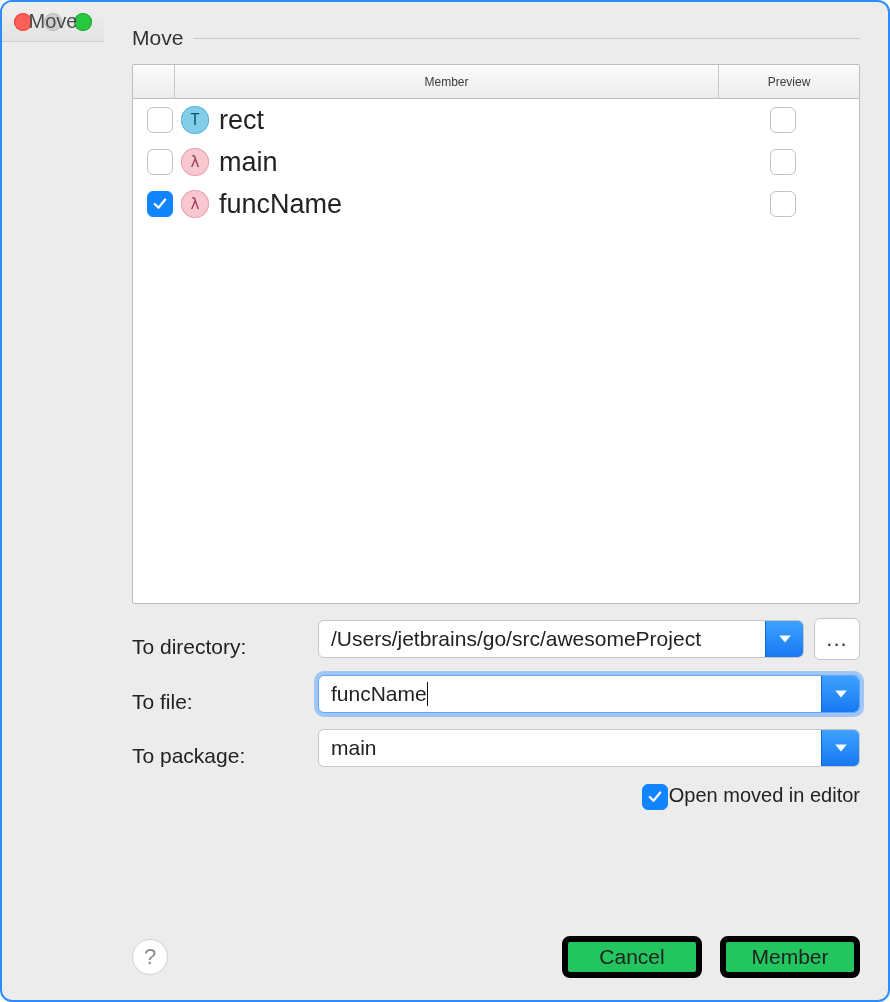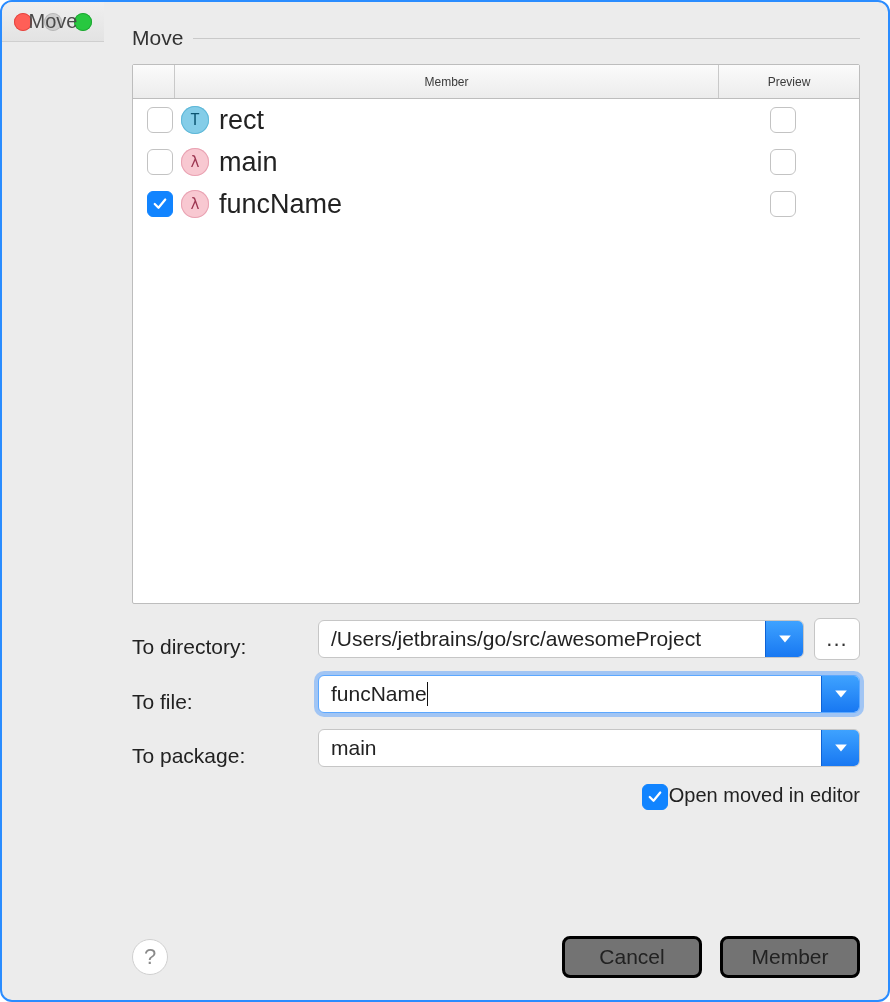--- a/index.html
+++ b/index.html
@@ -174,21 +174,21 @@
   .help {
     width: 36px; height: 36px; border-radius: 50%;
     border: 1px solid #d0d0d0; background: #fff;
     display: flex; align-items: center; justify-content: center;
     color: #8a8a8a; font-size: 22px;
   }
   .btns { margin-left: auto; display: flex; gap: 18px; }
   .btn {
     height: 42px; min-width: 140px; padding: 0 24px;
     border-radius: 8px; font-size: 21px;
-    border: 3px solid #000000; background: #737373; color: #222;
+    border: 6px solid #000000; background: #22c55e; color: #222;
   }
   .btn.primary {
     background: linear-gradient(#3ea2ff, #1878f2);
     border: 1px solid #0e63d6; color: #fff;
     min-width: 170px;
   }
 </style>
 </head>
 <body>
 

